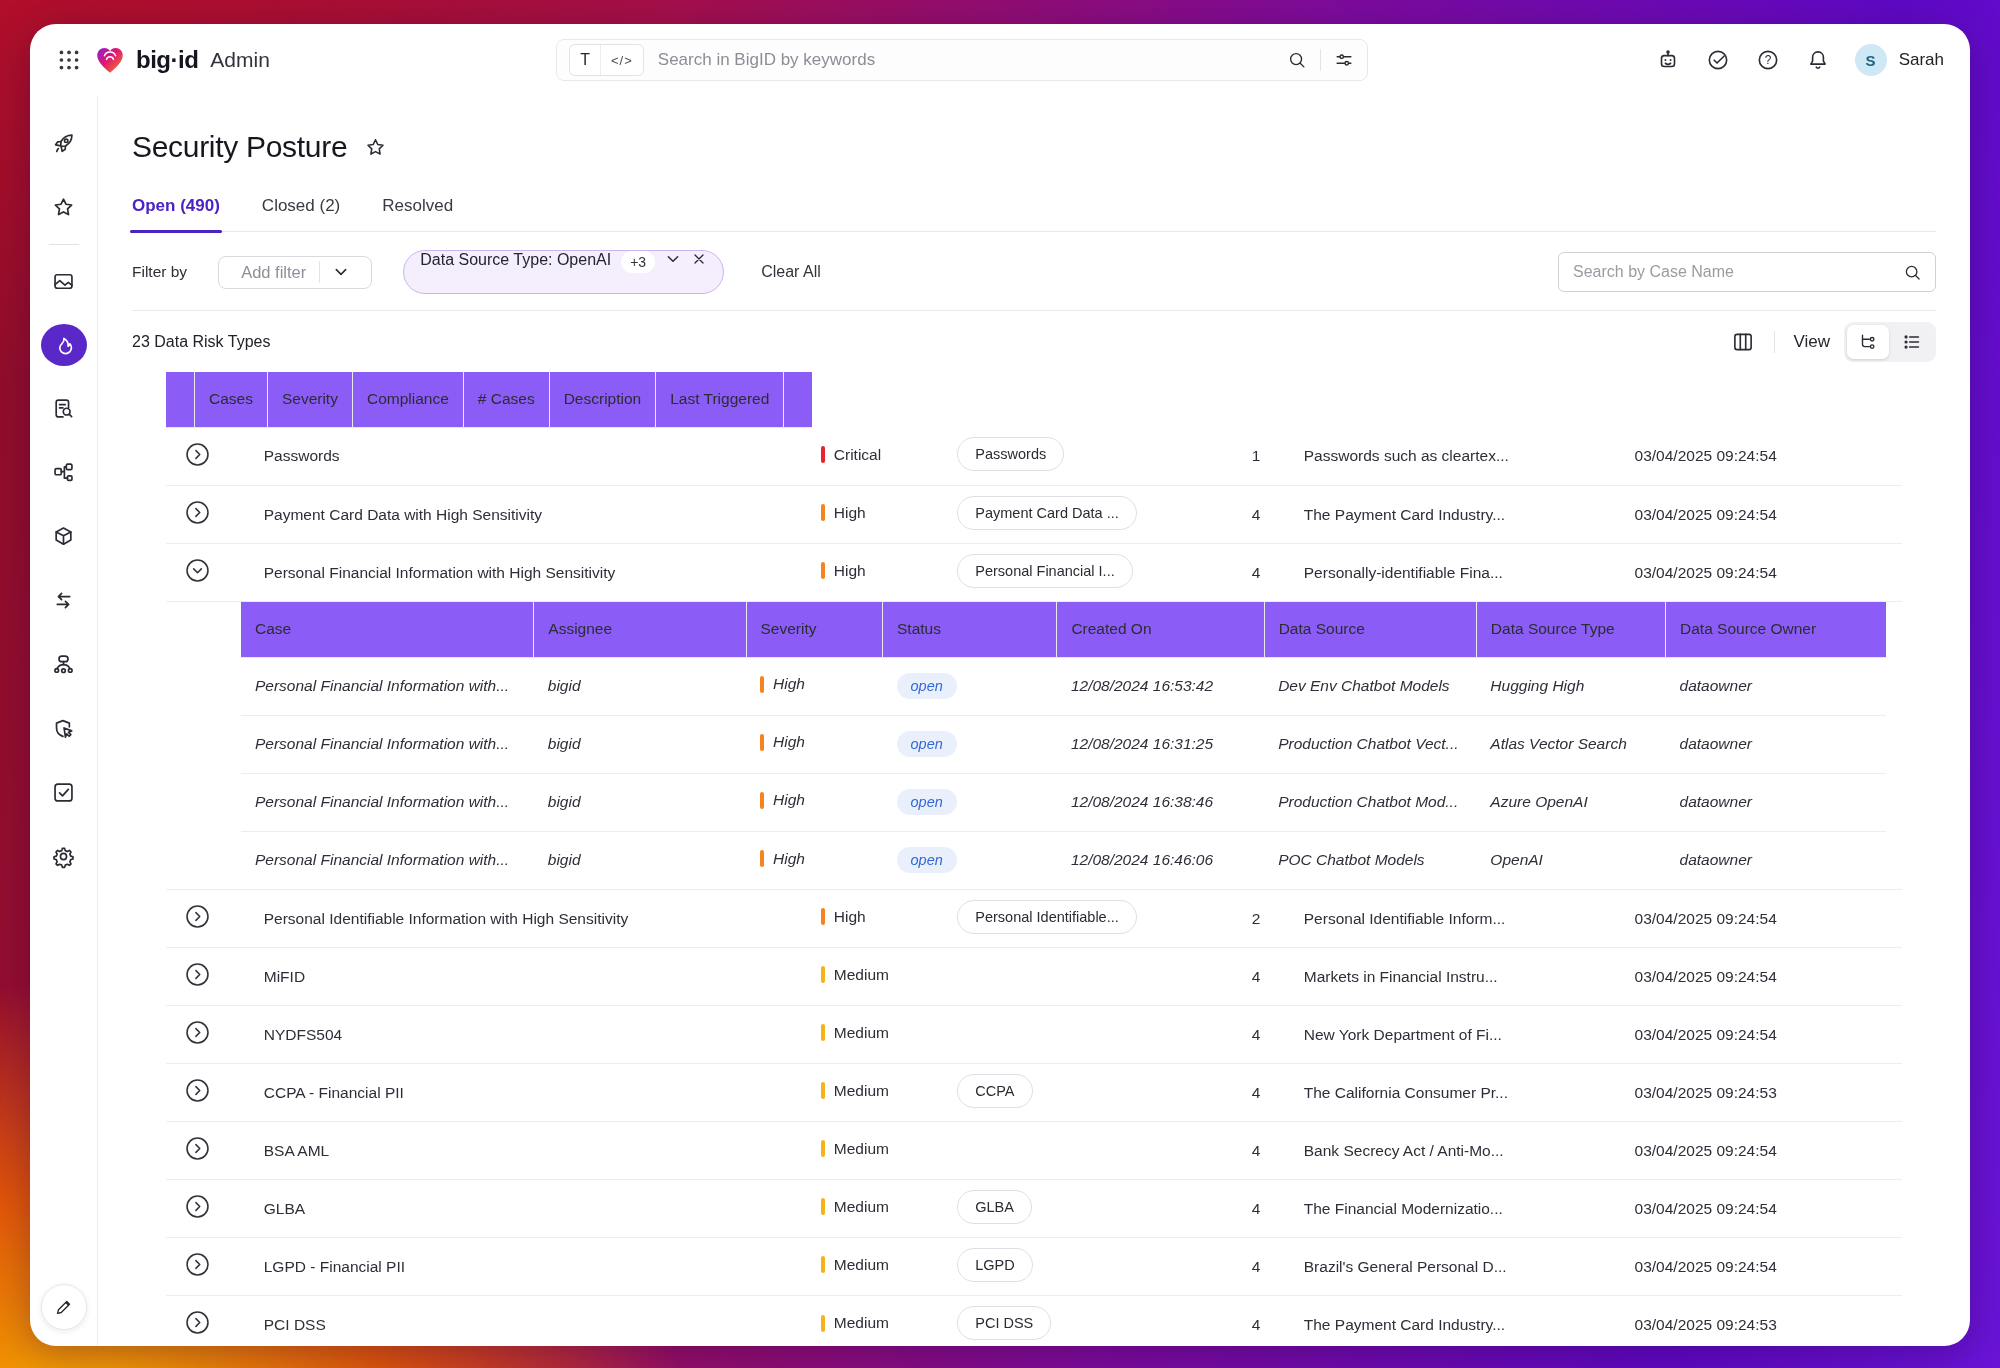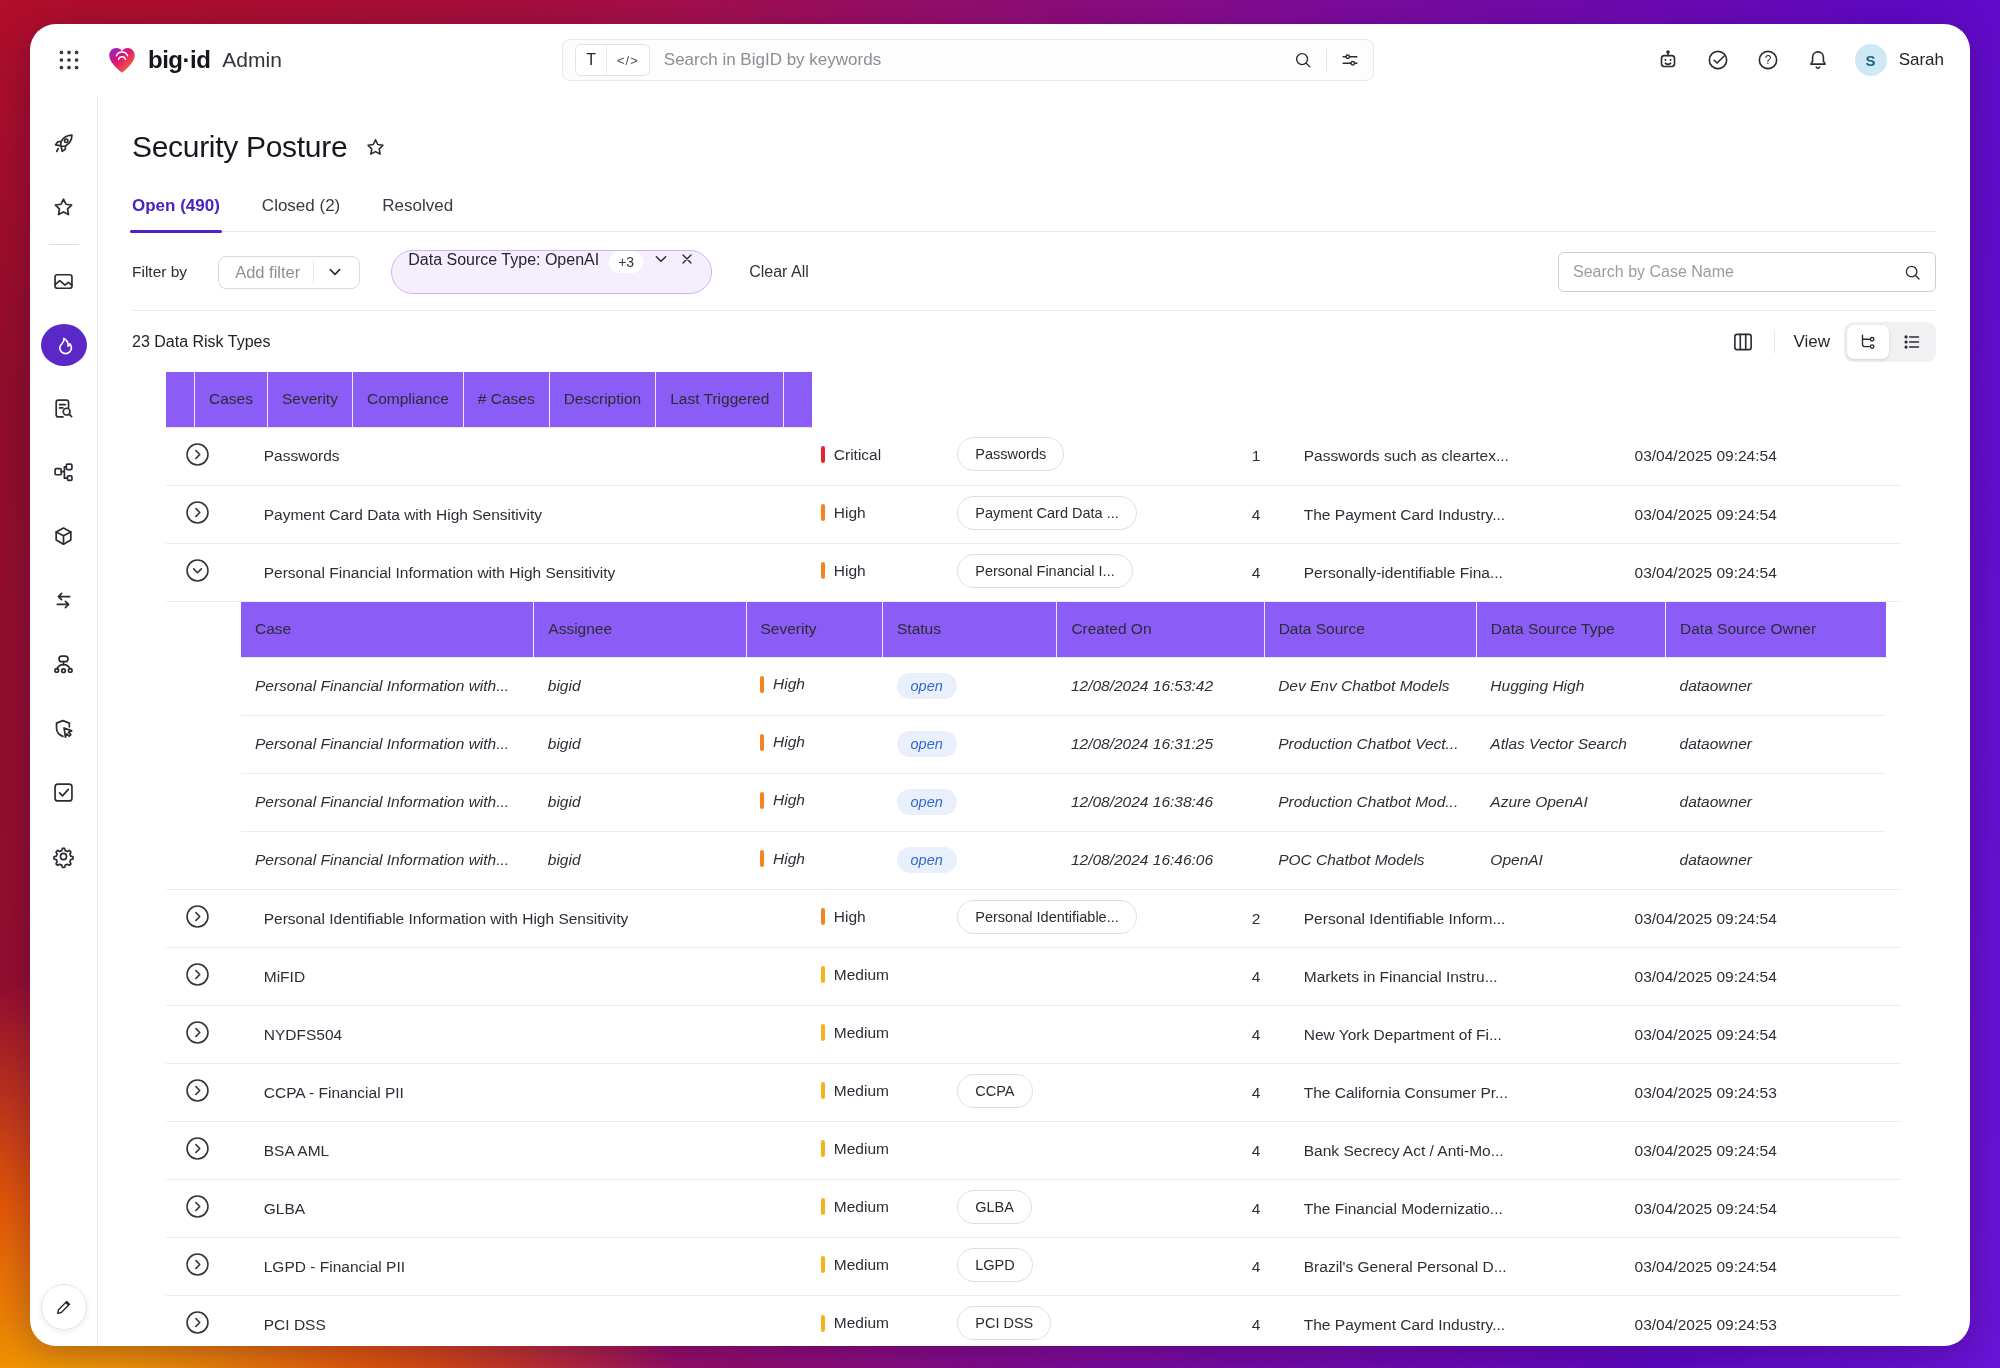--- a/index.html
+++ b/index.html
@@ -8,21 +8,21 @@
   .frame { width:100%; height:100%; padding:24px 30px 22px;
     background:
       radial-gradient(1100px 800px at 4% 104%, #f9b000 0%, #e35708 28%, rgba(227,87,8,0) 55%),
       radial-gradient(1400px 1000px at -5% -15%, #c60f2c 0%, rgba(198,15,44,0) 60%),
       linear-gradient(100deg, #8f0d26 0%, #a50f4a 30%, #7d0b9d 60%, #5f08c6 85%, #6a14d8 100%); }
   .window { width:100%; height:100%; background:#fff; border-radius:26px; overflow:hidden;
     display:flex; flex-direction:column; box-shadow:0 8px 40px rgba(40,0,60,.35); }
 
   
   .topbar { height:72px; flex:0 0 72px; display:flex; align-items:center; padding:0 26px; }
-  .tb-left { display:flex; align-items:center; gap:22px; }
+  .tb-left { display:flex; align-items:center; gap:10px; }
   .grid-icon { width:26px; height:26px; cursor:pointer; }
   .brand { display:flex; align-items:center; gap:8px; }
   .brand-name { font-size:24px; font-weight:700; color:#15151f; letter-spacing:-.5px; }
   .brand-suffix { font-size:21px; color:#33333c; margin-left:4px; }
   .tb-center { flex:1; display:flex; justify-content:center; }
   .searchbar { width:812px; height:42px; border:1px solid #e9e7ee; background:#fdfdfe; border-radius:8px;
     display:flex; align-items:center; padding:0 12px; gap:12px; }
   .search-seg { height:32px; background:#fff; border:1px solid #e2e2e8; border-radius:6px;
     display:flex; align-items:center; overflow:hidden; }
   .seg-btn { padding:0 10px; height:100%; display:flex; align-items:center; font-size:16px; color:#26262e; cursor:pointer; }
@@ -55,21 +55,21 @@
   .fav-icon { width:25px; height:25px; cursor:pointer; }
 
   .tabs { margin-top:32px; display:flex; gap:42px; border-bottom:1px solid #e8e8ec; }
   .tab { font-size:17px; color:#3a3a44; padding-bottom:15px; cursor:pointer; position:relative; }
   .tab.active { color:#4b22c4; font-weight:700; }
   .tab.active::after { content:""; position:absolute; left:-2px; right:-2px; bottom:-2px; height:3px;
     background:#4b22c4; border-radius:3px; }
 
   .filterbar { margin-top:18px; display:flex; align-items:center; gap:31px; }
   .filter-label { font-size:15.5px; color:#2e2e36; }
-  .add-filter { height:33px; border:1px solid #d9d9e0; border-radius:8px; padding:0 16px; display:flex;
+  .add-filter { height:33px; border:1px solid #d9d9e0; border-radius:8px; padding:0 22px; display:flex;
     align-items:center; gap:13px; cursor:pointer; background:#fff; }
   .add-filter-text { font-size:16.5px; color:#8f8f98; }
   .chev { width:16px; height:16px; }
   .filter-chip { height:44px; background:#f4eefd; border:1px solid #cdb4f0; border-radius:22px; padding:0 16px;
     display:flex; align-items:flex-start; gap:10px; cursor:pointer; }
   .chip-text { font-size:16px; color:#25252d; }
   .chip-extra { background:#fff; border-radius:12px; padding:3px 9px; font-size:14px; color:#33333b; }
   .chip-x { width:16px; height:16px; cursor:pointer; }
   .clear-all { font-size:16px; color:#33333b; cursor:pointer; margin-left:6px; }
   .fb-spacer { flex:1; }

